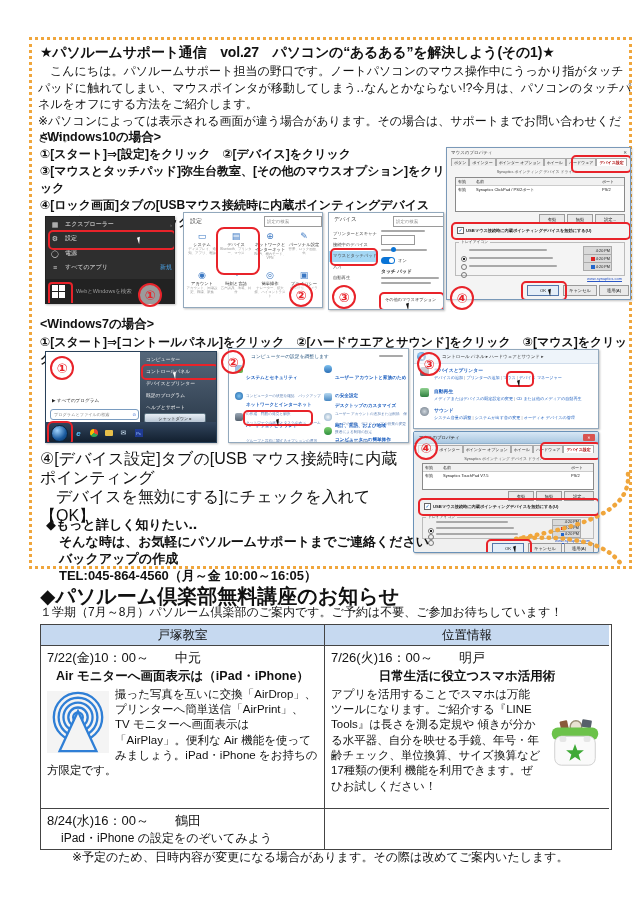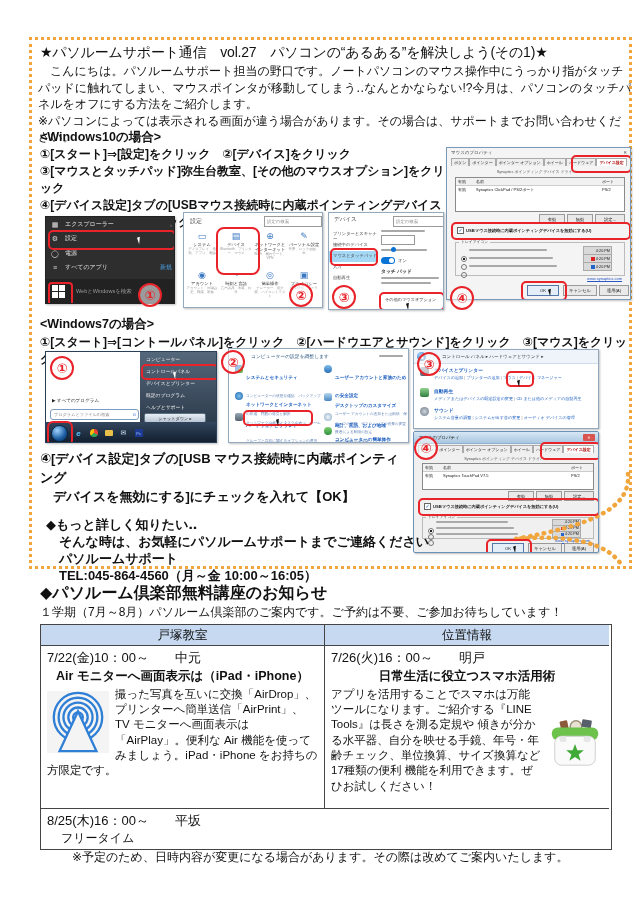--- a/index.html
+++ b/index.html
@@ -1,29 +1,29 @@
 <!DOCTYPE html>
 <html><head>
 <meta charset="utf-8">
 <style>
   html,body{margin:0;padding:0}
   body{width:640px;height:905px;background:#fff;position:relative;overflow:hidden;
        font-family:"Liberation Sans","DejaVu Sans",sans-serif;color:#111}
   .abs{position:absolute}
   
   #main-box{left:29px;top:37px;width:597px;height:526px;border:3px dotted #f0a63c}
-  #nl-title{left:40px;top:44px;font-size:14px;font-weight:normal;white-space:nowrap;letter-spacing:-0.2px}
+  #nl-title{left:40px;top:44px;font-size:14px;font-weight:bold;white-space:nowrap;letter-spacing:-0.2px}
   .body-text{font-size:12px;line-height:16.5px}
   #intro{left:38px;top:63px;width:594px}
   .sec-head{font-size:12.5px;font-weight:600}
   #w10-head{left:40px;top:129px}
   #w10-steps{left:40px;top:146px;width:408px;font-size:12px;font-weight:600;line-height:17px}
   #w7-head{left:40px;top:316px}
   #w7-stepline{left:40px;top:334px;width:590px;font-size:12px;font-weight:600}
-  #w7-step4{left:40px;top:449px;width:372px;font-size:13px;font-weight:700;line-height:19px}
+  #w7-step4{left:40px;top:449px;width:372px;font-size:16px;font-weight:400;line-height:19px}
   #support{left:46px;top:516px;font-size:13px;line-height:17px;font-weight:600}
   
   .badge{position:absolute;width:20px;height:20px;border:2px solid #e8232a;border-radius:50%;
          color:#e8232a;font-weight:bold;font-size:13px;display:flex;align-items:center;
          justify-content:center;background:rgba(255,255,255,.55);z-index:9}
   .rbox{position:absolute;border:2px solid #e8232a;border-radius:5px;z-index:8}
   
   .shot{position:absolute;background:#fff;border:1px solid #93a9bd;box-sizing:border-box;
         overflow:hidden;box-shadow:1px 1px 2px rgba(0,0,0,.25)}
   .bar{position:absolute;background:#a9a9a9;height:2px;border-radius:1px}
@@ -92,21 +92,21 @@
   
   #cp7{left:228px;top:348px;width:181px;height:95px}
   .cat{position:absolute;display:flex;gap:3px}
   .cat .cic{width:8px;height:8px;border-radius:2px;flex:none}
   .cat .ct{font-size:4.6px;color:#1d5fbf;font-weight:bold;line-height:5px}
   .cat .cs{font-size:3.7px;color:#5b7fb4;line-height:4.6px}
   #hw7{left:413px;top:349px;width:186px;height:80px}
   .hws-t{font-size:4.8px;color:#1d5fbf;font-weight:bold}
   .hws-l{font-size:4.1px;color:#1d5fbf;white-space:nowrap}
   
-  #club-head{left:40px;top:583px;font-size:16px;font-weight:bold}
+  #club-head{left:40px;top:583px;font-size:20px;font-weight:bold}
   #club-intro{left:40px;top:604px;font-size:12px}
   #club-table{left:40px;top:624px;width:570px;border:1px solid #444;display:grid;
               grid-template-columns:284px 284px}
   .th{background:#c6d9f0;border-bottom:1px solid #444;font-size:12.5px;height:20px;
       display:flex;align-items:center;justify-content:center}
   .th:first-child{border-right:1px solid #444}
   .td{border-bottom:1px solid #444;padding:3px 6px;font-size:11.5px;line-height:1.33;overflow:hidden}
   .td.l{border-right:1px solid #444}
   .td .date{font-size:13px;margin-bottom:2px}
   .td .ttl{font-size:12.5px;font-weight:bold;text-align:center;margin-bottom:2px}
@@ -123,21 +123,21 @@
 <div class="abs" id="nl-title">★パソルームサポート通信　vol.27　パソコンの“あるある”を解決しよう(その1)★</div>
 <div class="abs body-text" id="intro">
   <div>　こんにちは。パソルームサポート担当の野口です。ノートパソコンのマウス操作中にうっかり指がタッチパッドに触れてしまい、マウスポインタが移動してしまう‥なんとかならない!?今月は、パソコンのタッチパネルをオフにする方法をご紹介します。</div>
   <div>※パソコンによっては表示される画面が違う場合があります。その場合は、サポートまでお問い合わせください。</div>
 </div>
 
 <div class="abs sec-head" id="w10-head">&lt;Windows10の場合&gt;</div>
 <div class="abs" id="w10-steps">
   <div>①[スタート]⇒[設定]をクリック　②[デバイス]をクリック</div>
   <div>③[マウスとタッチパッド]弥生台教室、[その他のマウスオプション]をクリック</div>
-  <div>④[デバイス設定]タブの[USBマウス接続時に内蔵ポインティングデバイス</div>
+  <div>④[ロック画面]タブの[USBマウス接続時に内蔵ポインティングデバイス</div>
   <div>　を無効にする]にチェックを入れて【OK】</div>
 </div>
 
 <div class="shot" id="sm10">
   <div class="sm-row" style="top:1px">
     <span class="sm-ic">▦</span>
     <span>エクスプローラー</span>
     <span style="margin-left:auto;color:#888">›</span>
   </div>
   <div class="sm-row" style="top:15px">
@@ -466,21 +466,21 @@
 </div>
 <div class="badge" style="left:414px;top:436px">④</div>
 
 <div class="abs" id="w7-step4">
   <div>④[デバイス設定]タブの[USB マウス接続時に内蔵ポインティング</div>
   <div>　デバイスを無効にする]にチェックを入れて【OK】</div>
 </div>
 <div class="abs" id="support">
   <div>◆もっと詳しく知りたい‥</div>
   <div>　そんな時は、お気軽にパソルームサポートまでご連絡ください</div>
-  <div>　パソルームサポート</div>
+  <div>　バックアップの作成</div>
   <div>　TEL:045-864-4560（月～金 10:00～16:05）</div>
 </div>
 
 <svg class="abs" style="left:495px;top:468px" width="140" height="102" viewBox="0 0 140 102">
   <path d="M133,6 C136,42 92,58 20,71 C78,66 112,76 126,96" fill="none" stroke="#f0a63c" stroke-width="4.5" stroke-linecap="round" stroke-dasharray="0.5 6.5"></path>
 </svg>
 
 <div class="abs" id="club-head">◆パソルーム倶楽部無料講座のお知らせ</div>
 <div class="abs" id="club-intro">１学期（7月～8月）パソルーム倶楽部のご案内です。ご予約は不要、ご参加お待ちしています！</div>
 
@@ -517,19 +517,19 @@
         <rect x="5" y="13" width="48" height="13" rx="6" fill="#6cc24a"></rect>
         <rect x="8" y="22" width="42" height="30" rx="7" fill="#fafafa" stroke="#cfcfcf"></rect>
         <rect x="13" y="22" width="7" height="6" rx="2" fill="#e6e6e6"></rect>
         <rect x="38" y="22" width="7" height="6" rx="2" fill="#e6e6e6"></rect>
         <polygon points="29,30 31.4,36.4 38.2,36.6 32.8,40.8 34.8,47.3 29,43.4 23.2,47.3 25.2,40.8 19.8,36.6 26.6,36.4" fill="#3faa36"></polygon>
       </svg>
     </span>
     <span>アプリを活用することでスマホは万能ツールになります。ご紹介する『LINE Tools』は長さを測る定規や 傾きが分かる水平器、自分を映せる手鏡、年号・年齢チェック、単位換算、サイズ換算など17種類の便利 機能を利用できます。ぜひお試しください！</span>
   </div>
 
-  <div class="td last">
-    <div class="date">8/25(木)16：00～　　平坂</div>
-    <div class="sub2">フリータイム</div>
+  <div class="td l last">
+    <div class="date">8/24(水)16：00～　　鶴田</div>
+    <div class="sub2">iPad・iPhone の設定をのぞいてみよう</div>
   </div>
 </div>
 
 <div class="abs" id="club-note">※予定のため、日時内容が変更になる場合があります。その際は改めてご案内いたします。</div>
 
 </body></html>

